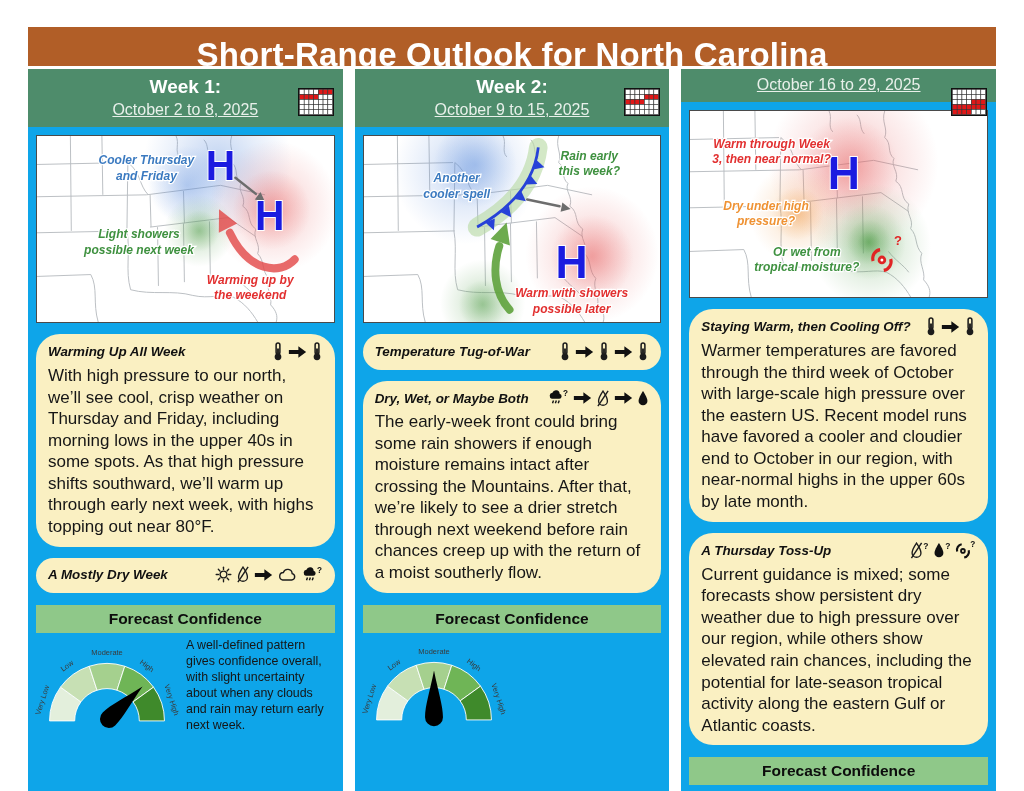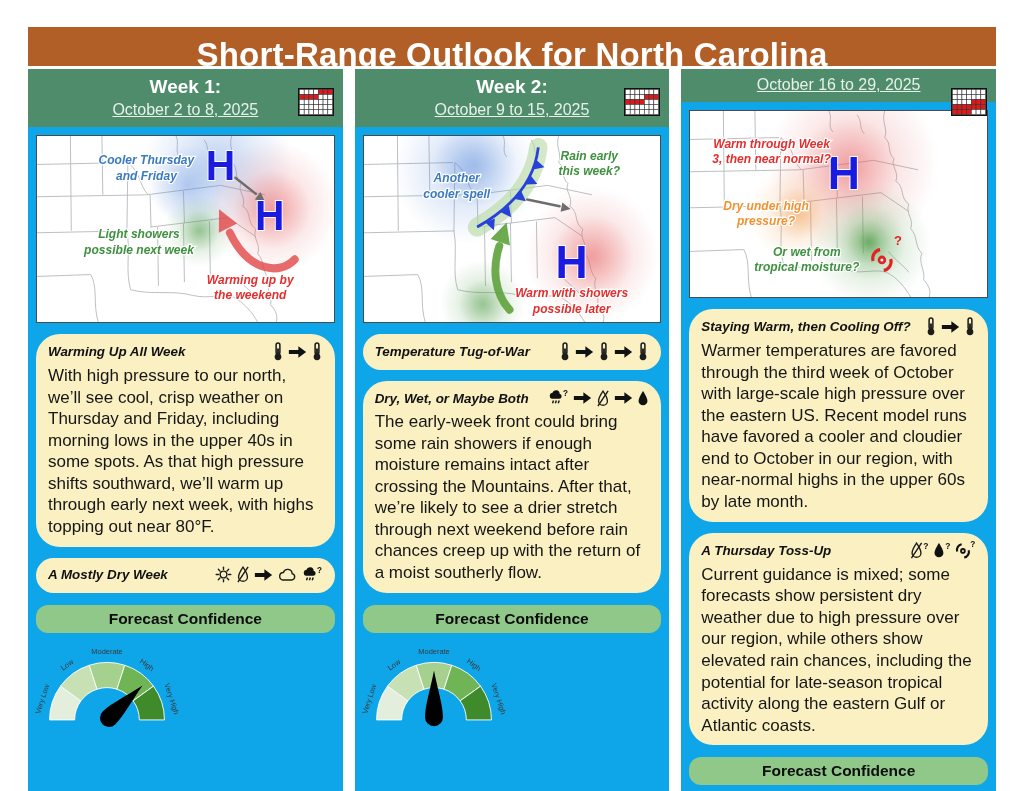--- a/index.html
+++ b/index.html
@@ -14,21 +14,21 @@
   .col-dates{font-size:16px;color:#E8F0EA;text-decoration:underline;}
   .calendar{position:absolute;right:9px;top:19px;line-height:0;}
   .map-panel{background:#fff;border:1.5px solid #4a4a4a;height:186px;margin:8px 8px 0;overflow:hidden;}
   .map-panel svg{display:block;width:100%;height:100%;}
   .info-box{background:#FAF0C2;border-radius:24px;margin:11px 8px 0;padding:8px 12px 9px;}
   .box-head{display:flex;justify-content:space-between;align-items:center;gap:4px;}
   .box-title{font-size:13.4px;font-weight:bold;font-style:italic;color:#111;margin:0;white-space:nowrap;}
   .box-icons{display:flex;align-items:center;gap:4px;flex-shrink:0;}
   .box-icons span{line-height:0;}
   .box-body{font-size:17px;line-height:1.27;color:#161616;margin:4px 0 0;}
-  .conf-pill{background:#8FC889;border-radius:12px;margin:12px 8px 2px;text-align:center;
+  .conf-pill{background:#8FC889;border-radius:0;margin:12px 8px 2px;text-align:center;
     font-weight:bold;font-size:15.5px;color:#0d0d0d;padding:5px 0;}
   .conf-row{display:flex;align-items:center;padding:2px 4px 0 0;}
   .gauge{width:158px;flex:0 0 158px;height:94px;line-height:0;}
   .conf-text{font-size:12.4px;line-height:1.3;color:#161616;margin:0;padding-right:4px;}
   .footer{display:flex;align-items:center;margin:9px 28px 0;}
   .attr-box{border:1px solid #666;text-align:center;font-size:11.3px;line-height:1.42;
     padding:4px 6px;width:238px;color:#111;flex-shrink:0;}
   svg text{font-family:"Liberation Sans",sans-serif;}
 </style>
 </head>
@@ -224,20 +224,21 @@
               <path d="M 68.2,31.1 A 64 64 0 0 1 107.8,31.1 L 99.1,57.8 A 36 36 0 0 0 76.9,57.8 Z" fill="#A5D08E" stroke="#fff" stroke-width="1"></path>
               <path d="M 107.8,31.1 A 64 64 0 0 1 139.8,54.4 L 117.1,70.8 A 36 36 0 0 0 99.1,57.8 Z" fill="#6FB556" stroke="#fff" stroke-width="1"></path>
               <path d="M 139.8,54.4 A 64 64 0 0 1 152.0,92.0 L 124.0,92.0 A 36 36 0 0 0 117.1,70.8 Z" fill="#3F8A2B" stroke="#fff" stroke-width="1"></path>
               <text transform="translate(18.6,69.4) rotate(-72)" text-anchor="middle" font-size="8.3" fill="#3a3a3a">Very Low</text>
               <text transform="translate(45.1,32.9) rotate(-36)" text-anchor="middle" font-size="8.3" fill="#3a3a3a">Low</text>
               <text transform="translate(88.0,19.0) rotate(0)" text-anchor="middle" font-size="8.3" fill="#3a3a3a">Moderate</text>
               <text transform="translate(130.9,32.9) rotate(36)" text-anchor="middle" font-size="8.3" fill="#3a3a3a">High</text>
               <text transform="translate(157.4,69.4) rotate(72)" text-anchor="middle" font-size="8.3" fill="#3a3a3a">Very High</text>
               <path transform="translate(88,92) rotate(46)" d="M 0,-55 C 4.5,-32 10,-16 10,-3 A 10 10 0 1 1 -10,-3 C -10,-16 -4.5,-32 0,-55 Z" fill="#000"></path>
             </svg></div>
+        <p class="conf-text">A well-defined pattern gives confidence overall, with slight uncertainty about when any clouds and rain may return early next week.</p>
       </div>
     </section>
 
     <section class="column">
       <header class="col-header">
         <div class="col-title">Week 2:</div>
         <div class="col-dates">October 9 to 15, 2025</div>
         <span class="calendar"><svg width="36" height="28" viewBox="0 0 36 28">
               <rect x="0.8" y="0.8" width="34.4" height="26.4" fill="#fff" stroke="#111" stroke-width="1.6"></rect>
               <rect x="1.50" y="1.50" width="4.71" height="5.00" fill="#fff" stroke="#333" stroke-width="0.6"></rect>

